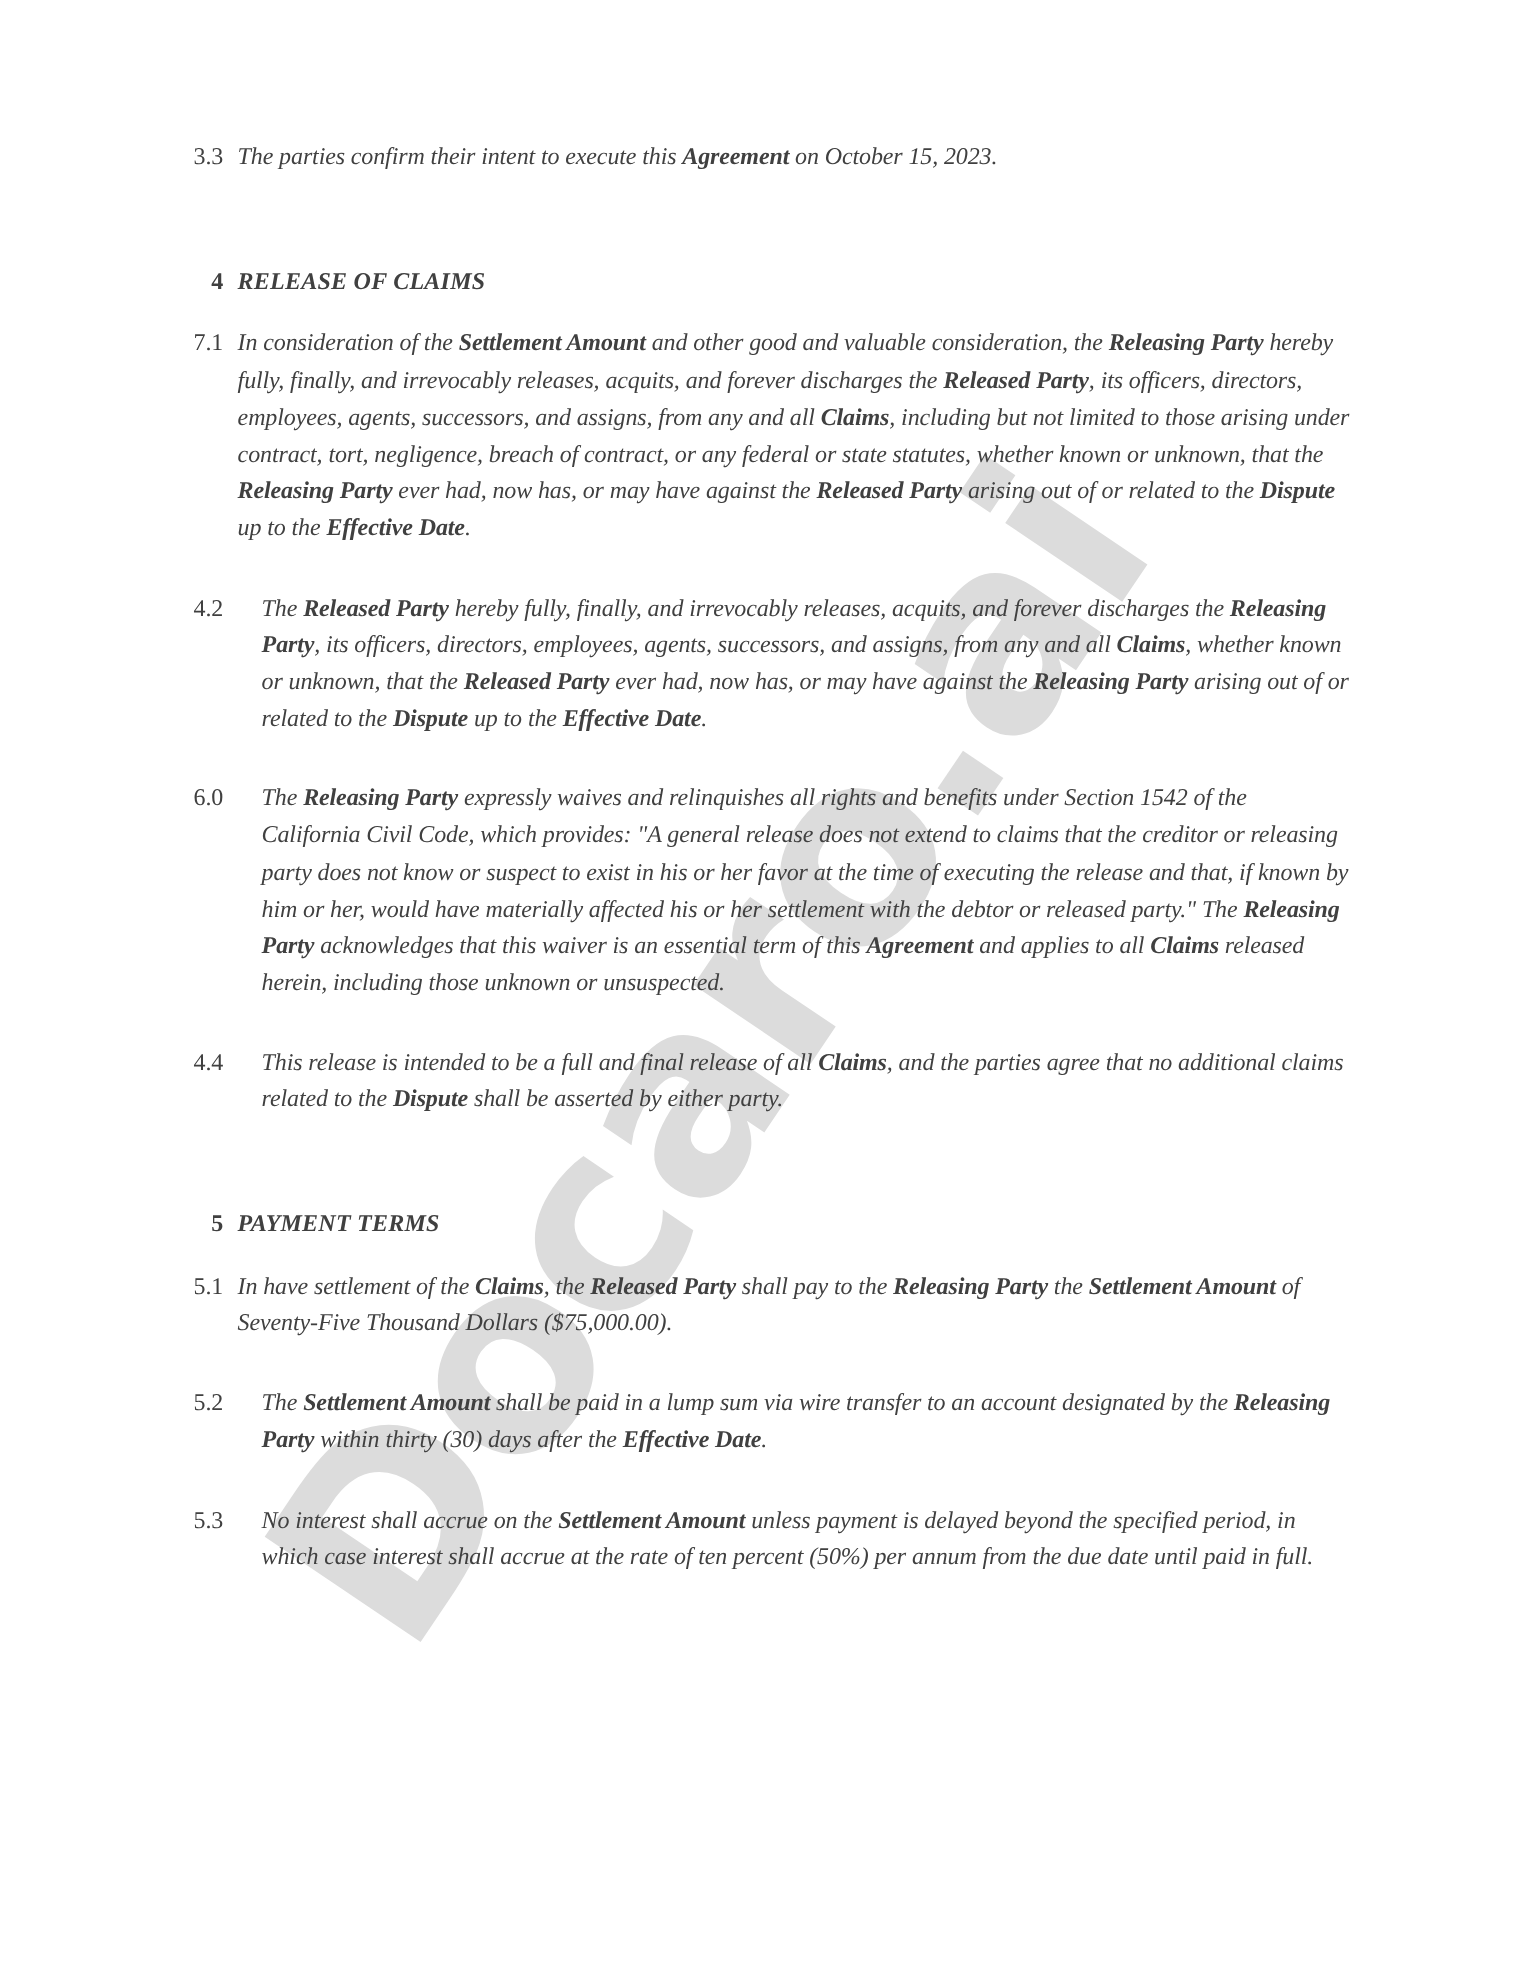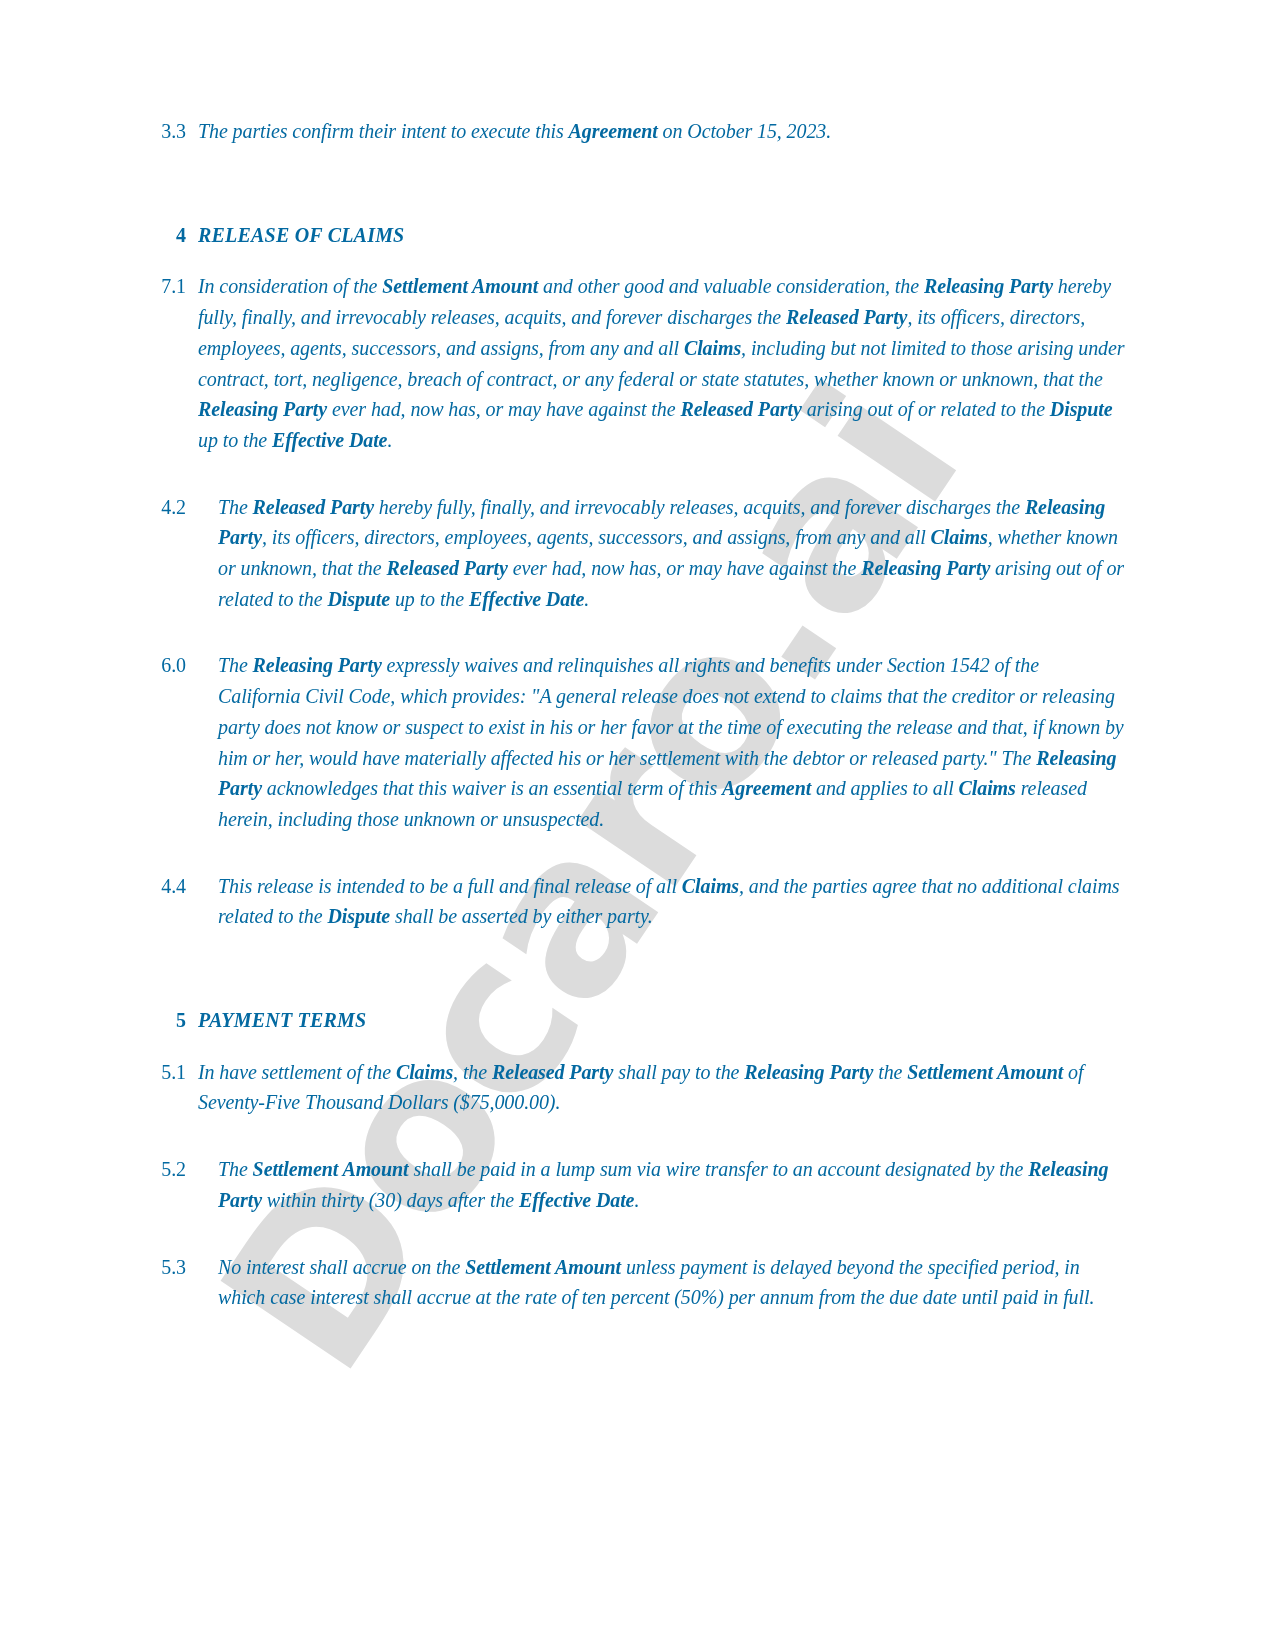--- a/index.html
+++ b/index.html
@@ -51,21 +51,21 @@
 
   .clause + .clause { margin-top: 36px; gap: 20px; }
 
   .txt b { font-weight: bold; }
 </style>
 </head>
 <body>
 
 <div class="page" style="background: rgb(255, 255, 255);">
   <div class="watermark" style="color: rgb(220, 220, 220);">Docaro.ai</div>
-  <main class="content" style="color: #0369a1;">
+  <main class="content" style="color: #404040;">
       <div class="row clause">
         <div class="num">3.3</div>
         <div class="txt"><span>The parties confirm their intent to execute this </span><b>Agreement</b><span> on October 15, 2023.</span></div>
       </div>
       <div class="row heading">
         <div class="num">4</div>
         <div class="txt">RELEASE OF CLAIMS</div>
       </div>
       <div class="row clause">
         <div class="num">7.1</div>

